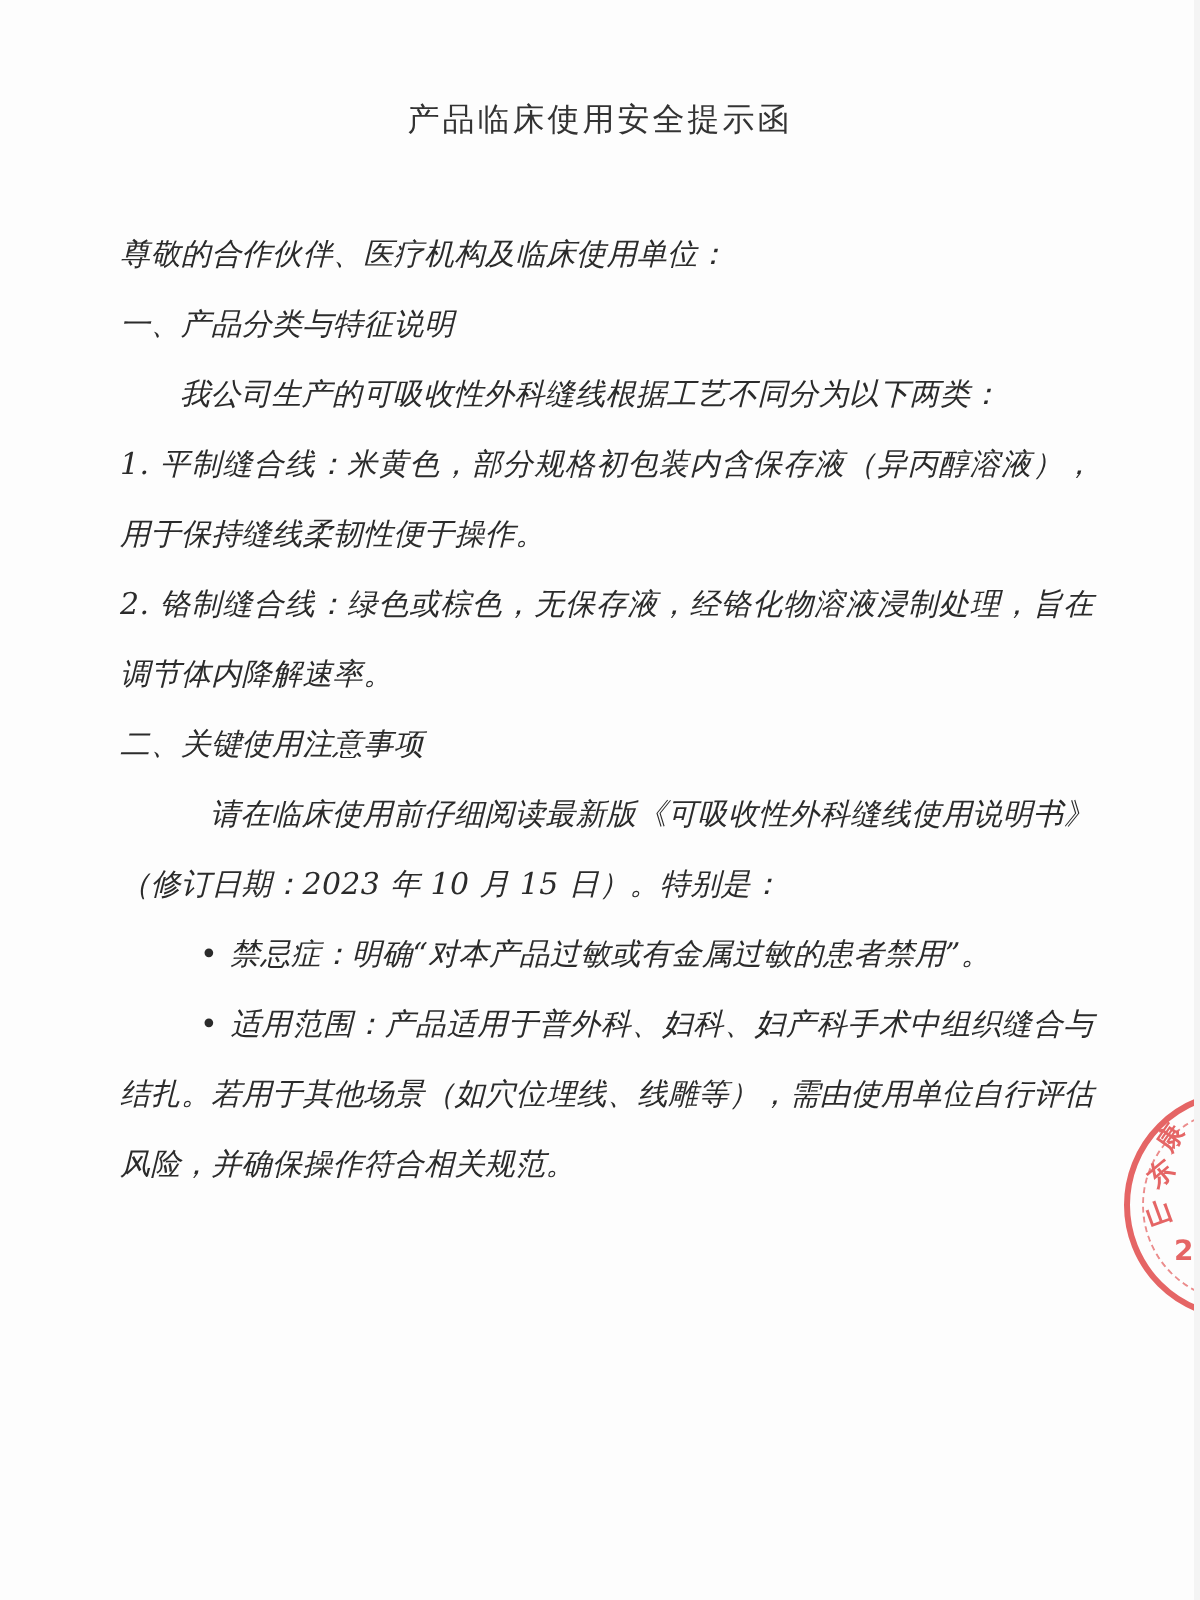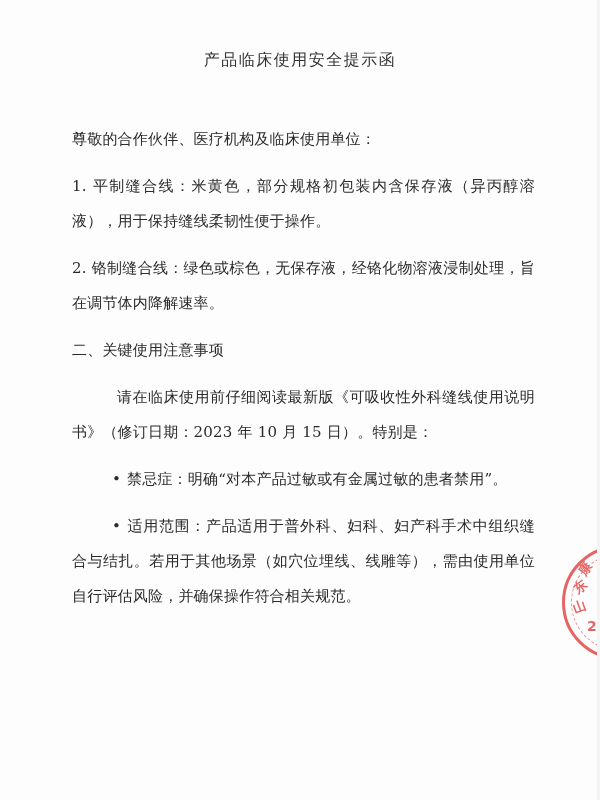--- a/index.html
+++ b/index.html
@@ -36,22 +36,23 @@
       top: 110px;
       left: 60px;
       width: 487px;
       font-size: 15px;
       line-height: 35px;
       letter-spacing: 0.2px;
       text-align: justify;
       color: #2b2b2b;
     }
     .body p {
-      margin: 12px;
+      margin: 0;
       padding: 0;
+      font-style: italic;
     }
     .indent { text-indent: 30px; }
     .indent-2 { text-indent: 45px; }
     .bullet-item {
       position: relative;
       text-indent: 40px;
     }
     .bullet-dot {
       display: inline-block;
       width: 15px;
@@ -95,20 +96,22 @@
 </head>
 <body>
 
 <div class="page">
 
   <div class="title">产品临床使用安全提示函</div>
 
   <div class="body">
     <p>尊敬的合作伙伴、医疗机构及临床使用单位：</p>
 
+    <p>一、产品分类与特征说明</p>
+    <p class="indent">我公司生产的可吸收性外科缝线根据工艺不同分为以下两类：</p>
     <p>1. 平制缝合线：米黄色，部分规格初包装内含保存液（异丙醇溶液），用于保持缝线柔韧性便于操作。</p>
     <p>2. 铬制缝合线：绿色或棕色，无保存液，经铬化物溶液浸制处理，旨在调节体内降解速率。</p>
 
     <p>二、关键使用注意事项</p>
     <p class="indent-2">请在临床使用前仔细阅读最新版《可吸收性外科缝线使用说明书》（修订日期：2023 年 10 月 15 日）。特别是：</p>
 
     <p class="bullet-item"><span class="bullet-dot">•</span><span>禁忌症：明确“对本产品过敏或有金属过敏的患者禁用”。</span></p>
     <p class="bullet-item"><span class="bullet-dot">•</span><span>适用范围：产品适用于普外科、妇科、妇产科手术中组织缝合与结扎。若用于其他场景（如穴位埋线、线雕等），需由使用单位自行评估风险，并确保操作符合相关规范。</span></p>
   </div>
 

